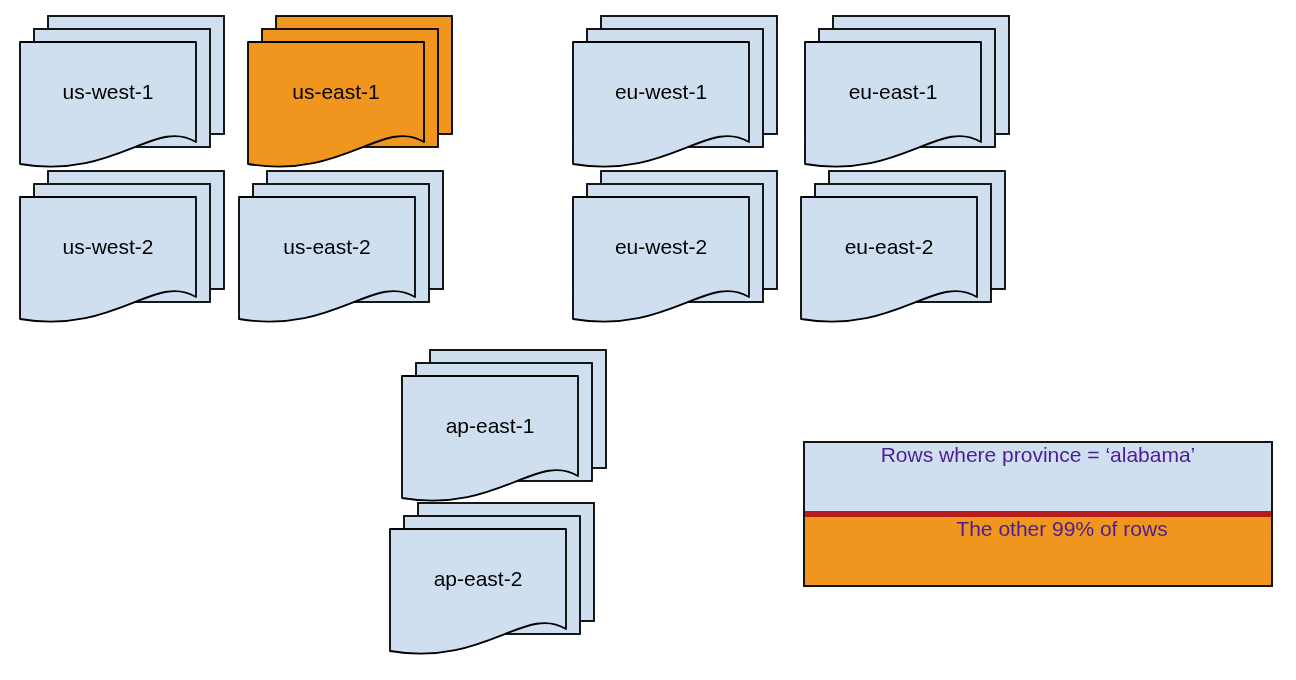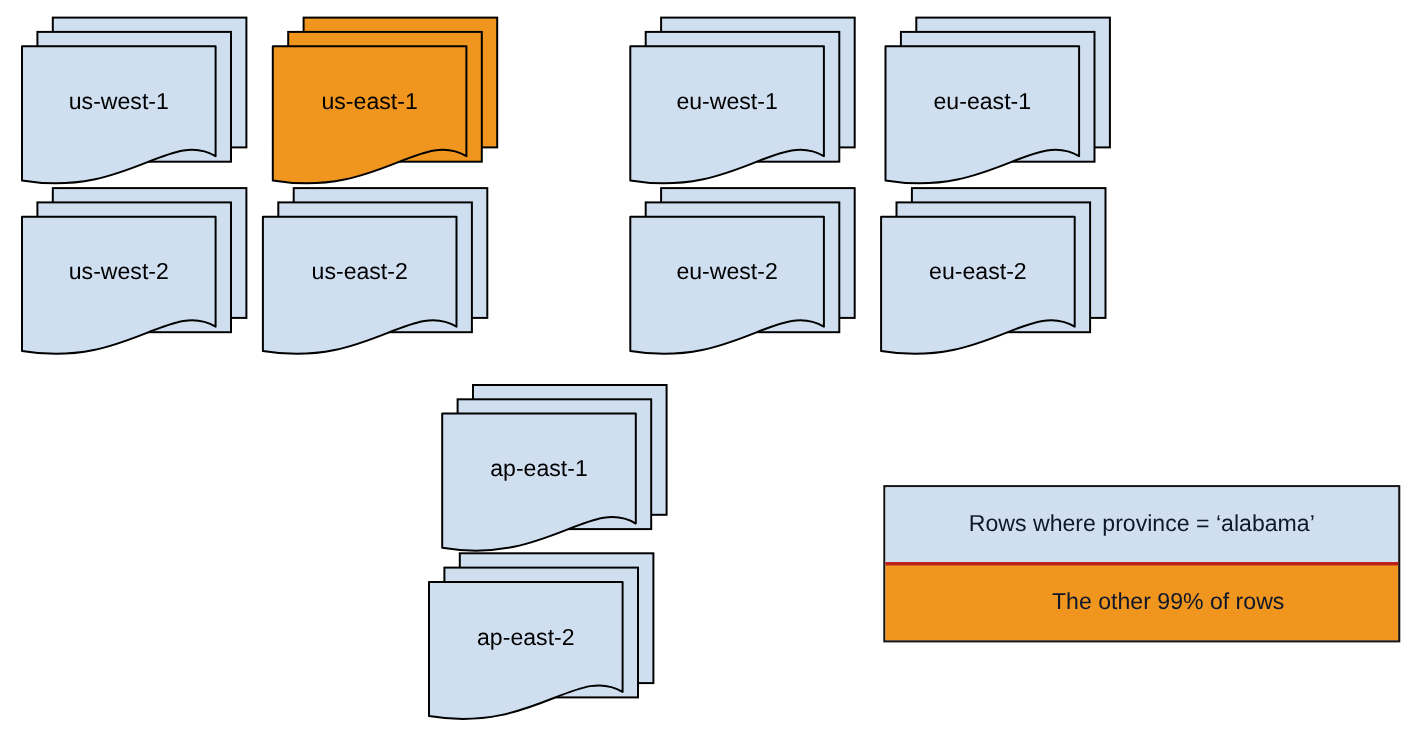--- a/index.html
+++ b/index.html
@@ -28,27 +28,26 @@
     position: absolute;
     left: 803px;
     top: 441px;
     width: 470px;
     border: 2px solid #141414;
     box-sizing: border-box;
   }
   .legend-row {
     height: 68px;
     display: flex;
-    align-items: center;
     justify-content: center;
     font-size: 21px;
-    color: #0f172a;
+    color: #4c1d95;
   }
   .legend-row + .legend-row {
-    border-top: 3px solid #b91c1c;
+    border-top: 6px solid #b91c1c;
     padding-left: 48px;
   }
 </style>
 </head>
 <body>
 
 <div class="canvas" id="canvas">
   <div class="legend">
     <div class="legend-row" style="background: rgb(207, 223, 240);">
       <span>Rows where province = ‘alabama’</span>

